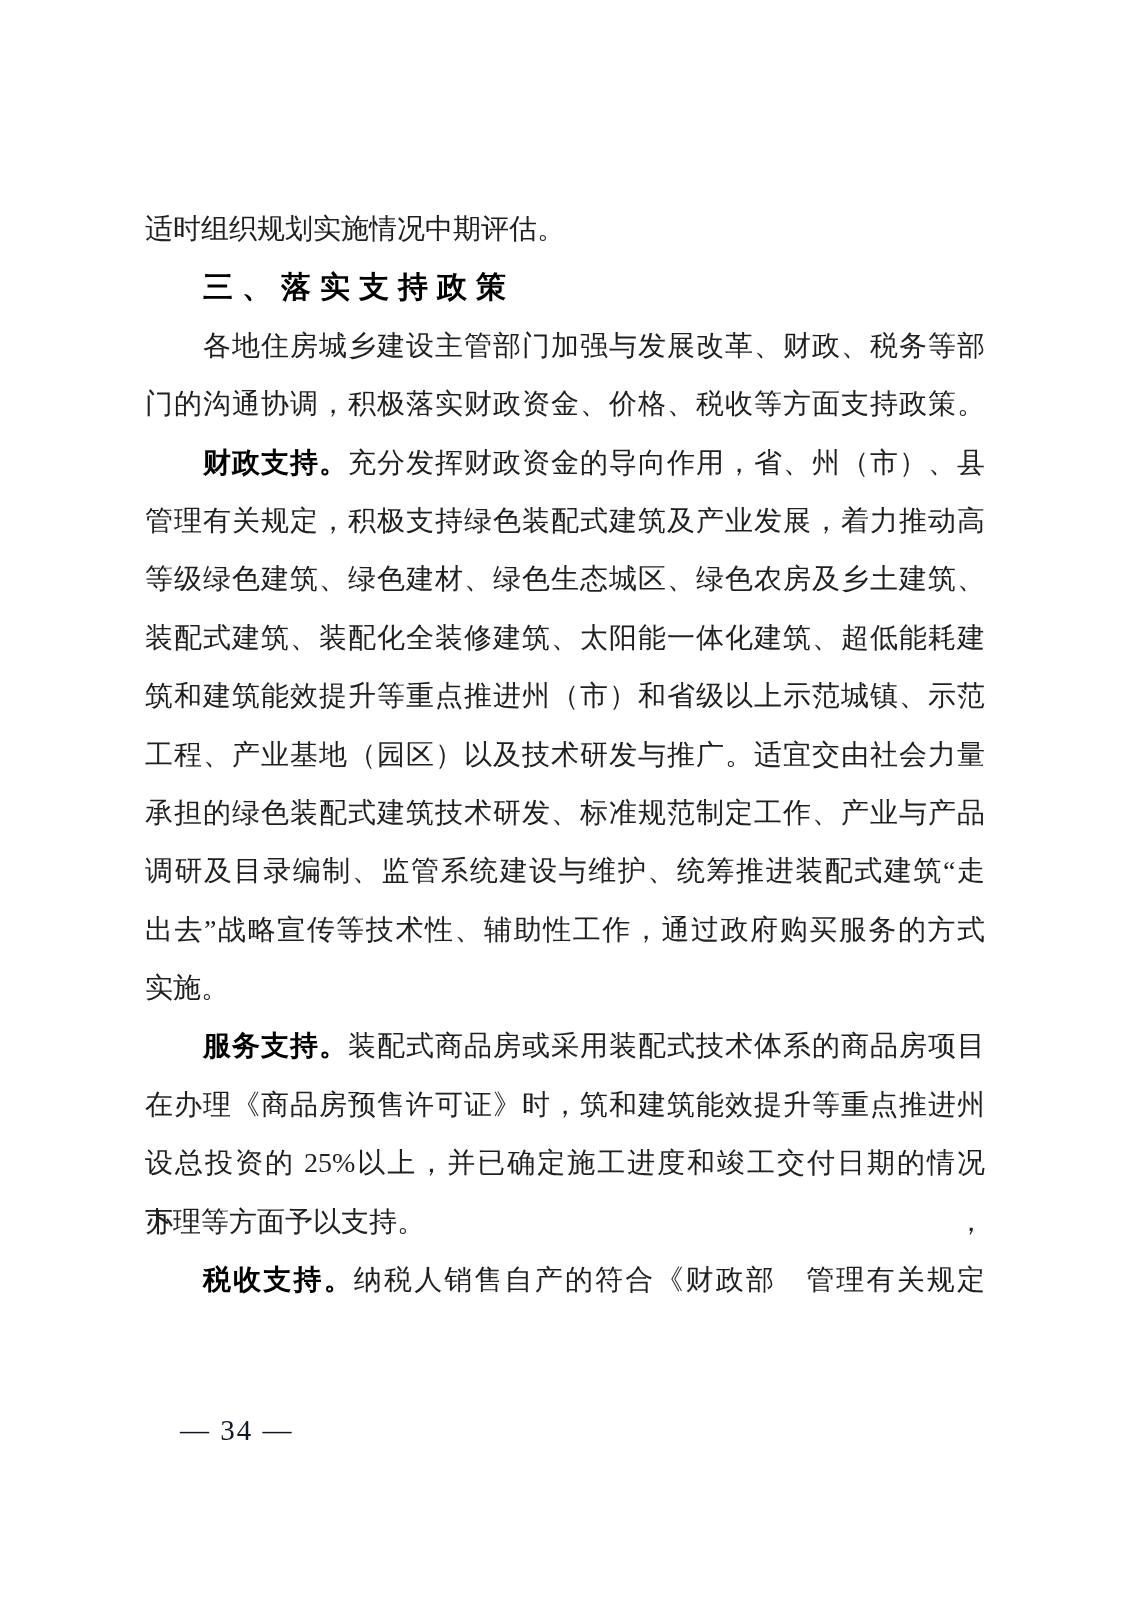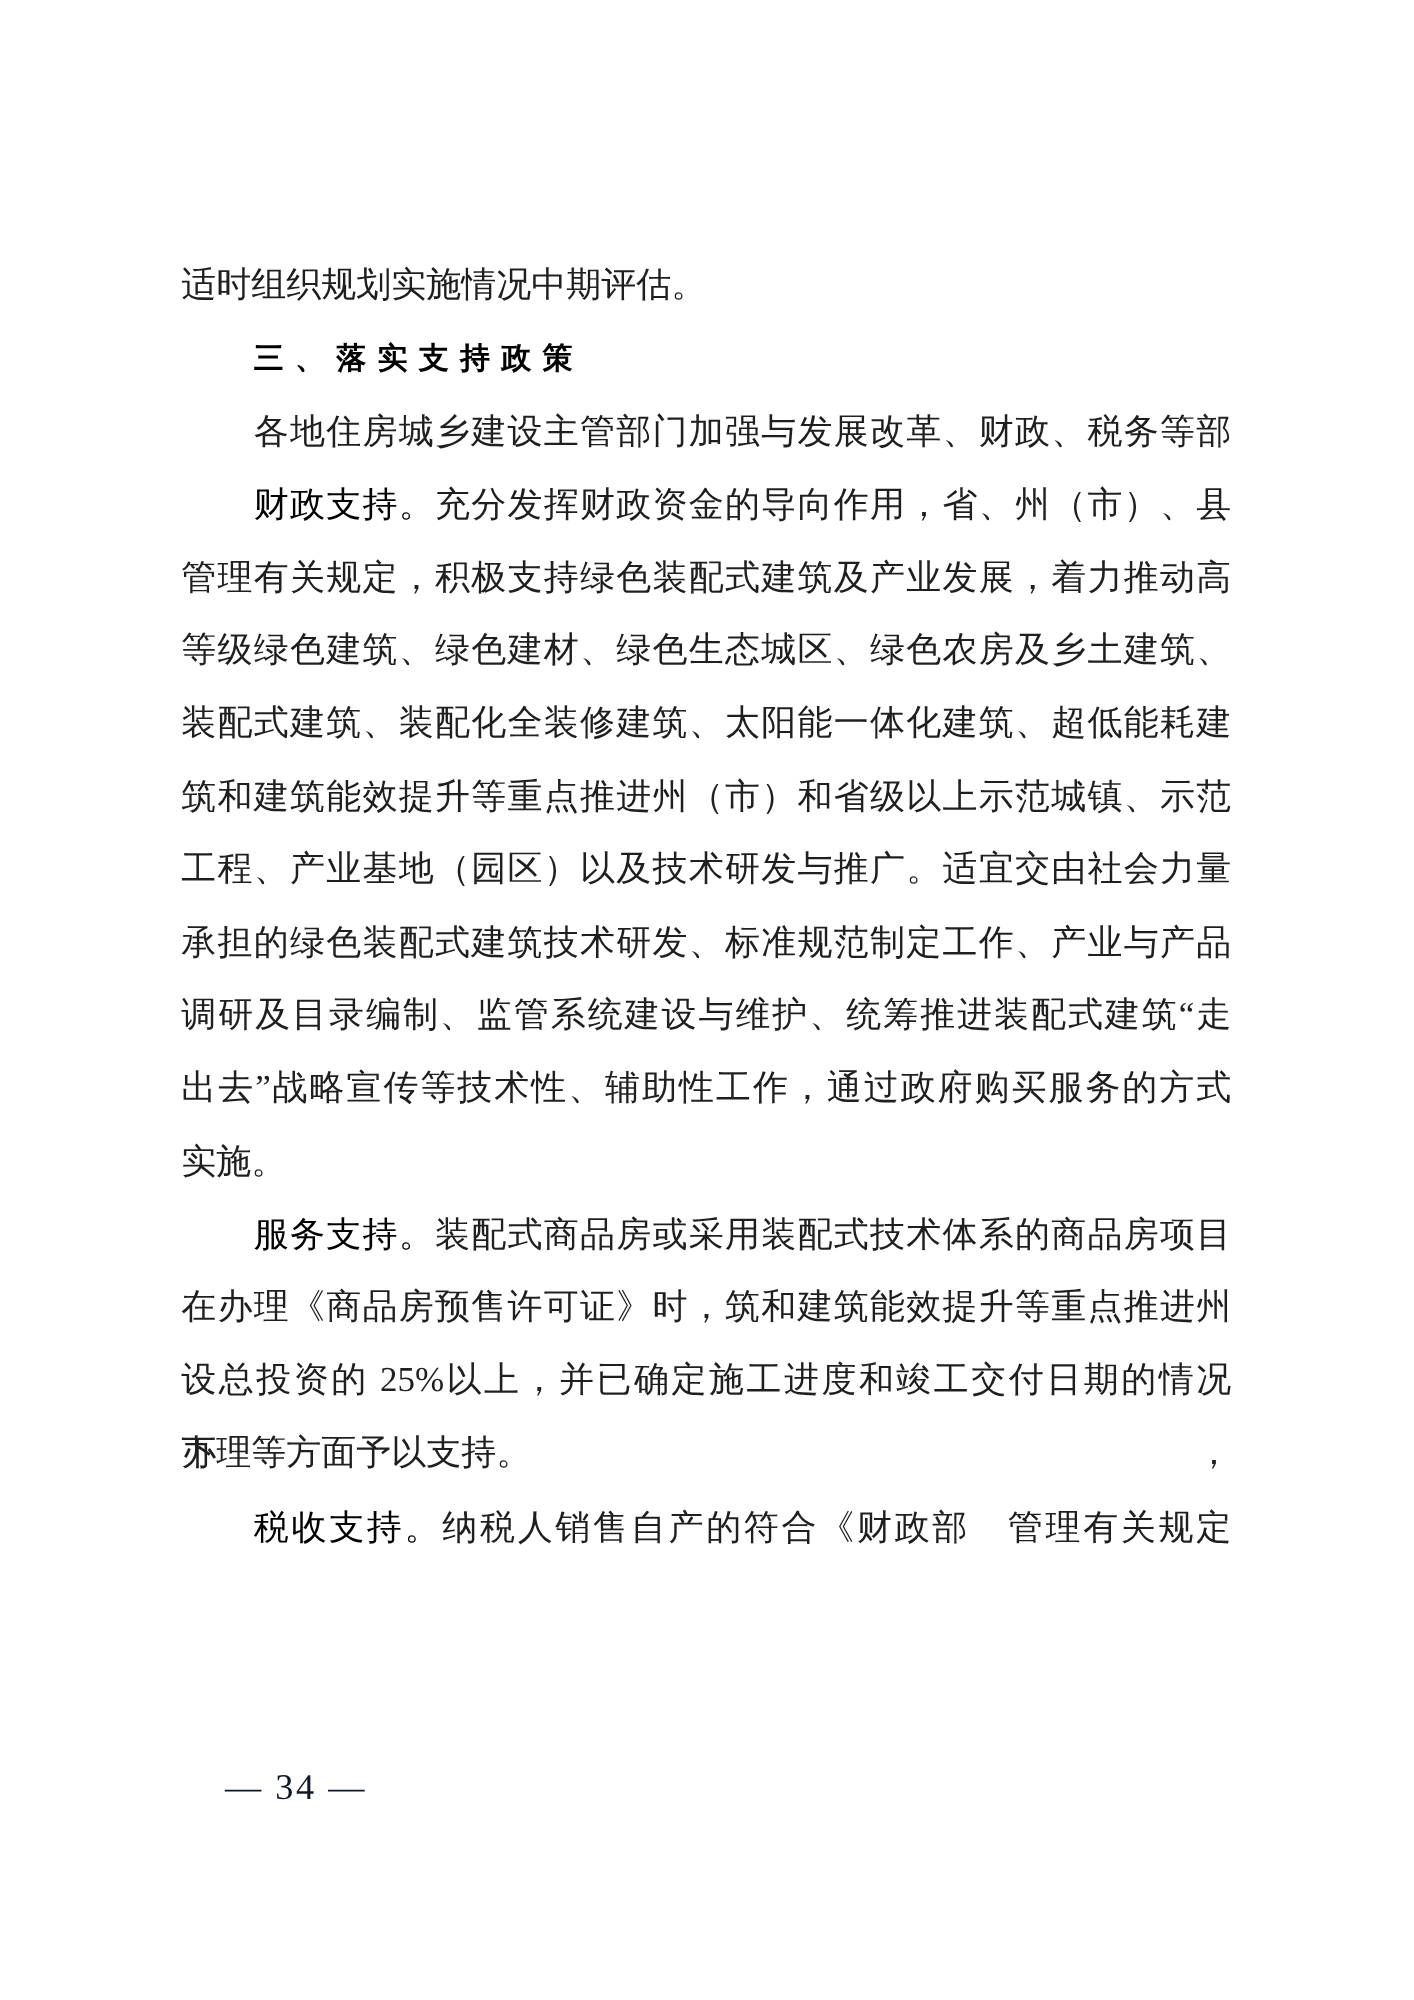--- a/index.html
+++ b/index.html
@@ -34,30 +34,30 @@
     text-align: justify;
     text-align-last: justify;
     text-justify: inter-character;
   }
   .ind {
     text-indent: 58px;
   }
   .heading {
     font-family: "Liberation Sans", "DejaVu Sans", sans-serif;
     font-weight: bold;
-    font-size: 24px;
+    font-size: 30px;
     letter-spacing: 9px;
     color: #000000;
     text-indent: 58px;
     text-align: left;
     text-align-last: left;
   }
   .lead {
     font-family: "Liberation Sans", "DejaVu Sans", sans-serif;
-    font-weight: normal;
+    font-weight: bold;
     color: #000000;
   }
   #footer {
     position: absolute;
     left: 180px;
     top: 1412px;
     height: 36px;
     line-height: 36px;
     font-family: "Liberation Serif", "DejaVu Serif", serif;
     font-size: 29px;
@@ -70,20 +70,21 @@
 
 <div id="page">
   <div id="text-block">
 
     <div class="line">适时组织规划实施情况中期评估。</div>
 
     <div class="line heading">三、落实支持政策</div>
 
     <div class="line ind j">各地住房城乡建设主管部门加强与发展改革、财政、税务等部</div>
 
+    <div class="line j">门的沟通协调，积极落实财政资金、价格、税收等方面支持政策。</div>
 
     <div class="line ind j"><span class="lead">财政支持。</span><span>充分发挥财政资金的导向作用，省、州（市）、县</span></div>
 
 
     <div class="line j">管理有关规定，积极支持绿色装配式建筑及产业发展，着力推动高</div>
 
     <div class="line j">等级绿色建筑、绿色建材、绿色生态城区、绿色农房及乡土建筑、</div>
 
     <div class="line j">装配式建筑、装配化全装修建筑、太阳能一体化建筑、超低能耗建</div>
 

